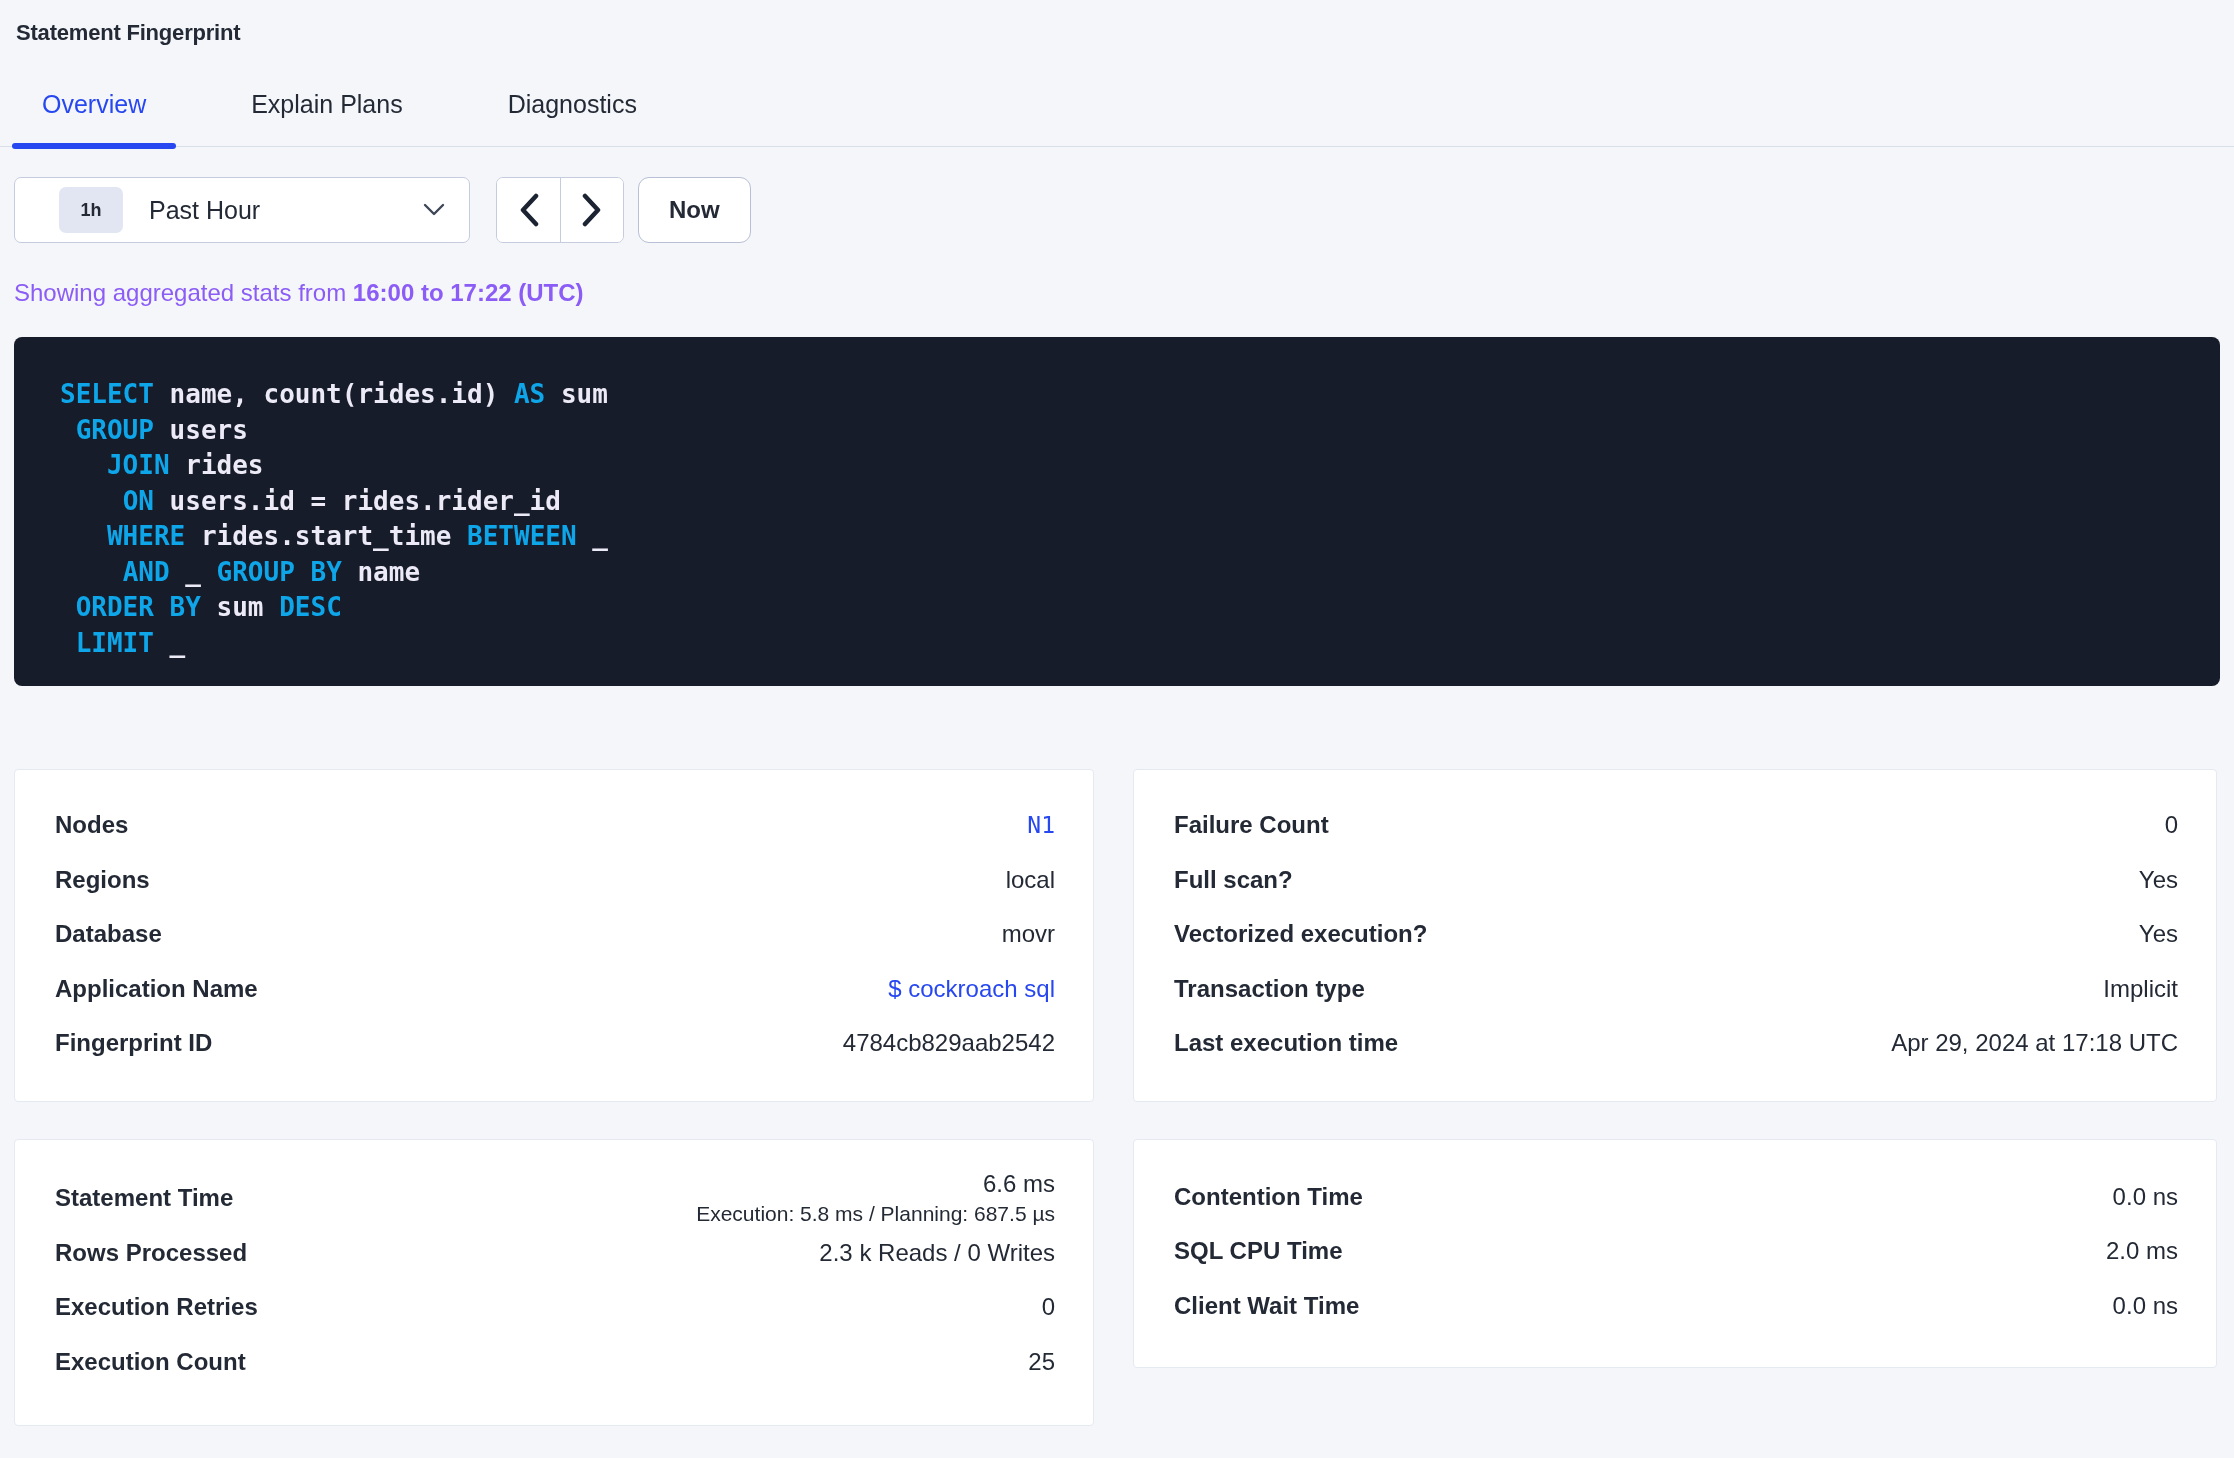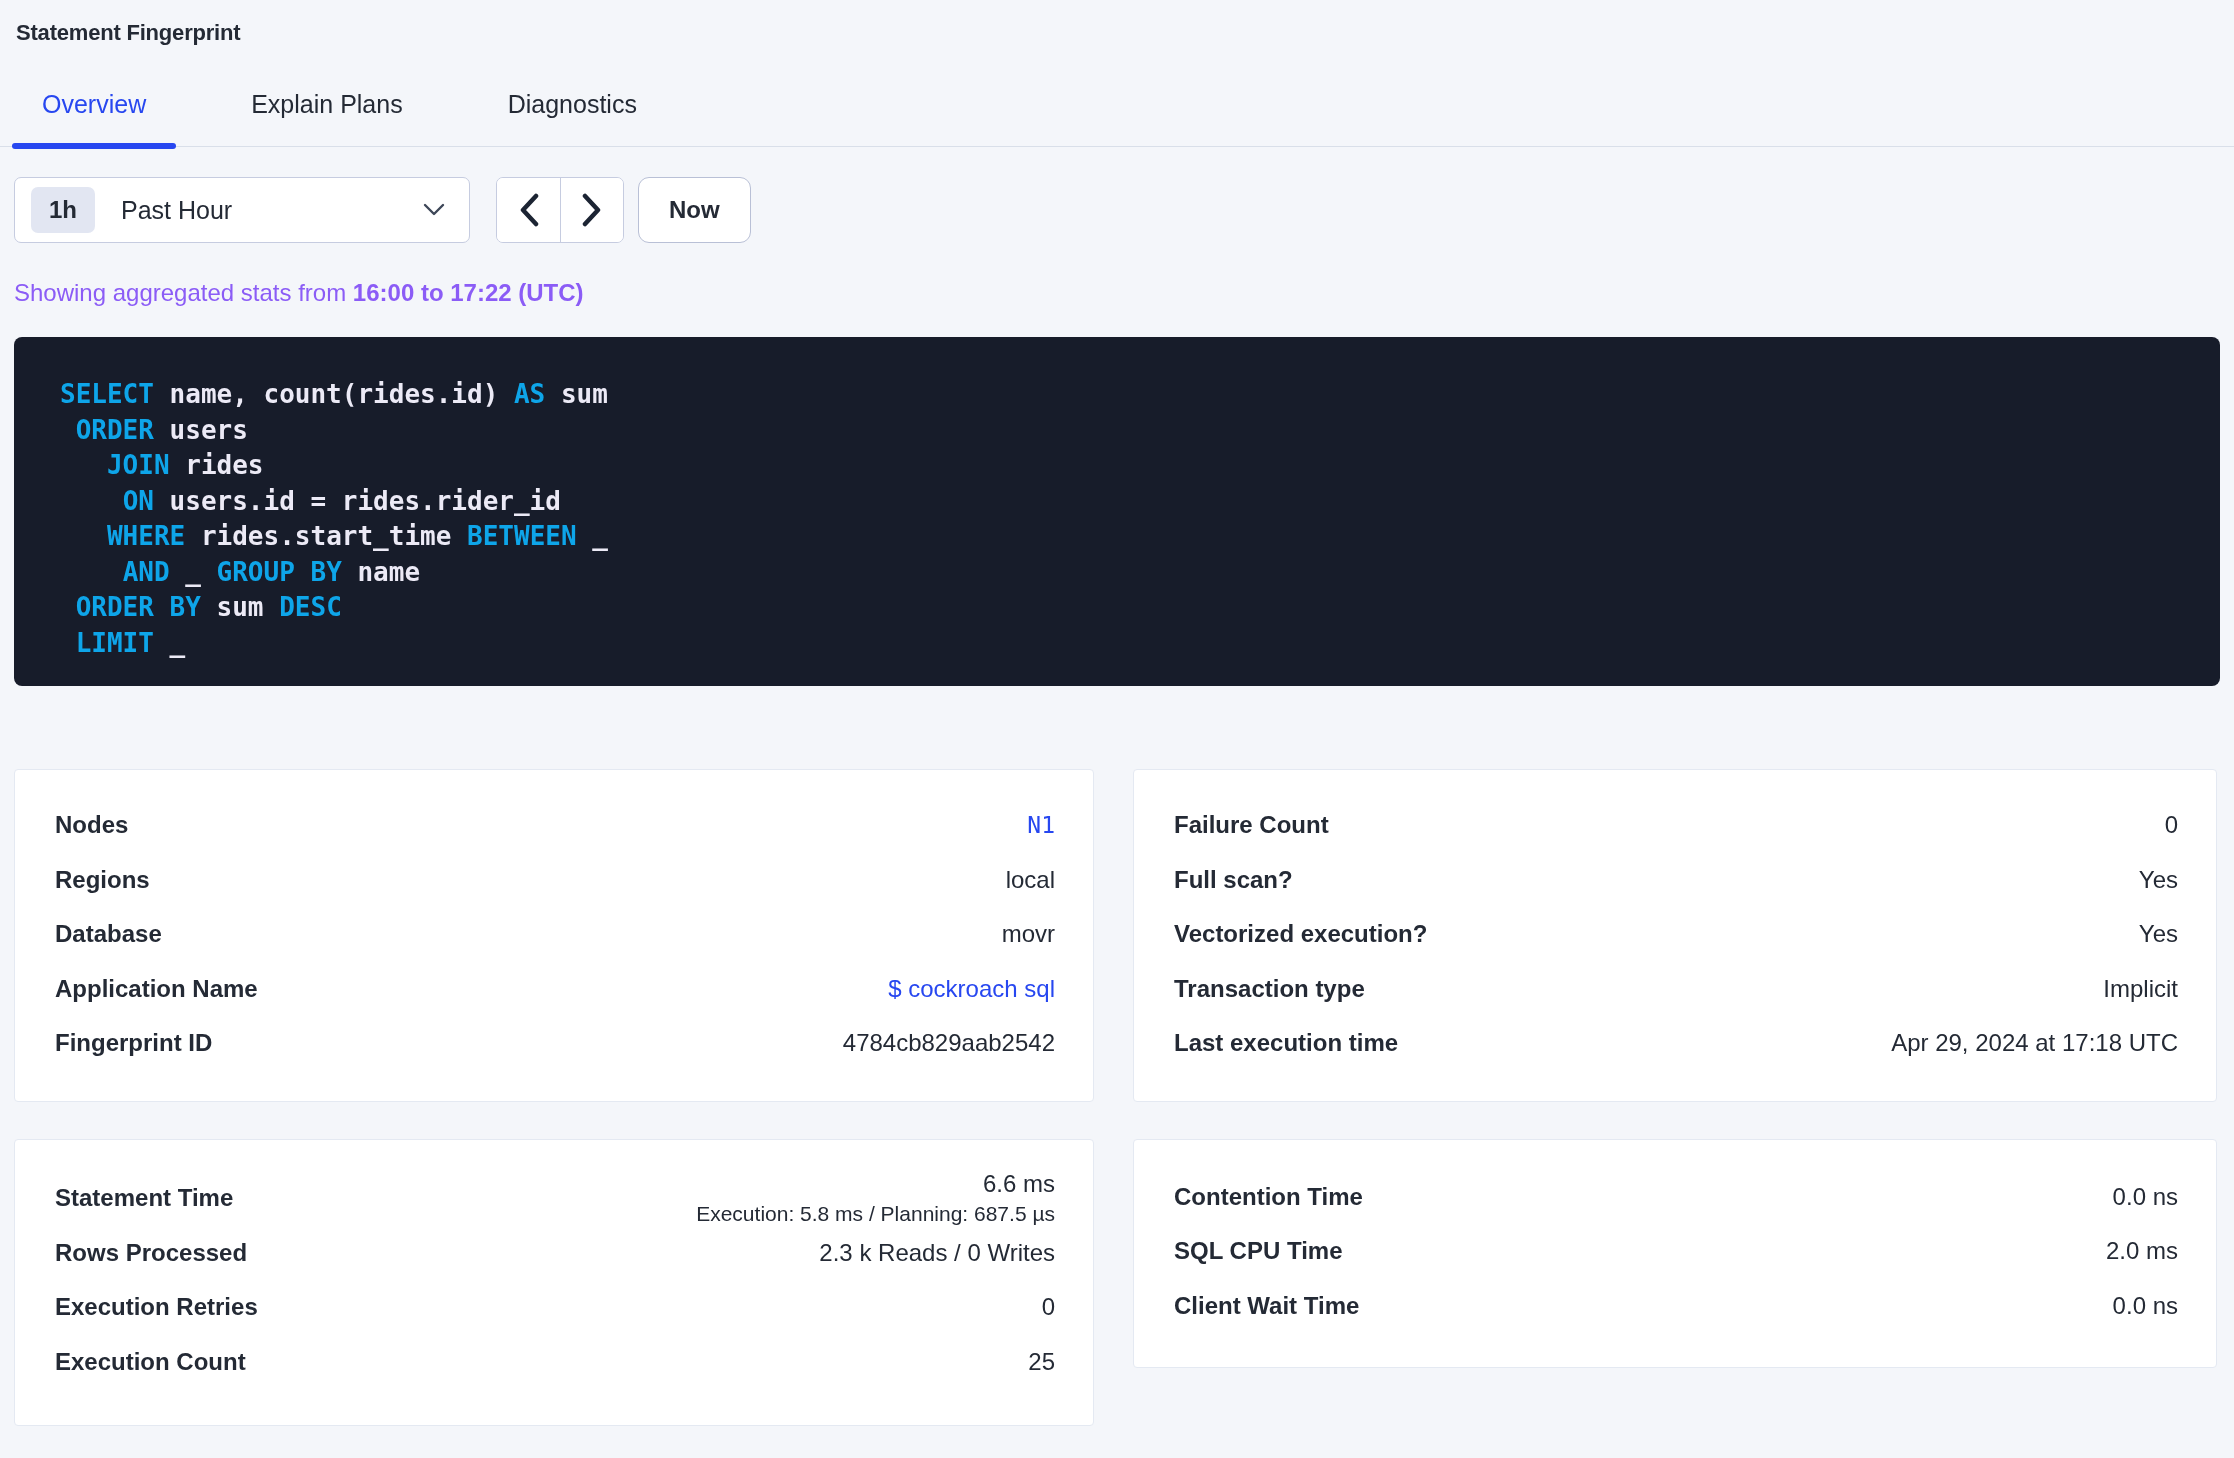--- a/index.html
+++ b/index.html
@@ -62,23 +62,24 @@
   }
   .time-badge {
     display:flex;
     align-items:center;
     justify-content:center;
     min-width:64px;
     height:46px;
     background:#e2e6f2;
     border-radius:7px;
     font-weight:700;
-    font-size:24px;
+    font-size:18px;
     color:#242a35;
     margin-right:26px;
+    margin-left:28px;
   }
   .time-selected { font-size:25px; color:#242a35; flex:1; }
   .chevron-down { width:22px; height:14px; }
   .arrow-group {
     display:flex;
     margin-left:26px;
     border:1px solid #c6cce0;
     border-radius:7px;
     background:#ffffff;
     overflow:hidden;
@@ -194,21 +195,21 @@
   </div>
   <button class="now-btn">Now</button>
 </div>
 
 <div class="stats-line">
   <span>Showing aggregated stats from </span><b>16:00 to 17:22 (UTC)</b>
 </div>
 
 <div class="sql-box">
   <pre id="sql-code"><span class="kw">SELECT</span><span class="pl"> name, count(rides.id) </span><span class="kw">AS</span><span class="pl"> sum</span>
-<span class="pl"> </span><span class="kw">ORDER</span><span class="pl"> users</span>
+<span class="pl"> </span><span class="kw">GROUP</span><span class="pl"> users</span>
 <span class="pl">   </span><span class="kw">JOIN</span><span class="pl"> rides</span>
 <span class="pl">    </span><span class="kw">ON</span><span class="pl"> users.id = rides.rider_id</span>
 <span class="pl">   </span><span class="kw">WHERE</span><span class="pl"> rides.start_time </span><span class="kw">BETWEEN</span><span class="pl"> _</span>
 <span class="pl">    </span><span class="kw">AND</span><span class="pl"> _ </span><span class="kw">GROUP BY</span><span class="pl"> name</span>
 <span class="pl"> </span><span class="kw">ORDER BY</span><span class="pl"> sum </span><span class="kw">DESC</span>
 <span class="pl"> </span><span class="kw">LIMIT</span><span class="pl"> _</span></pre>
 </div>
 
 <div class="cards-grid">
   <div class="card" id="card-details-left">

